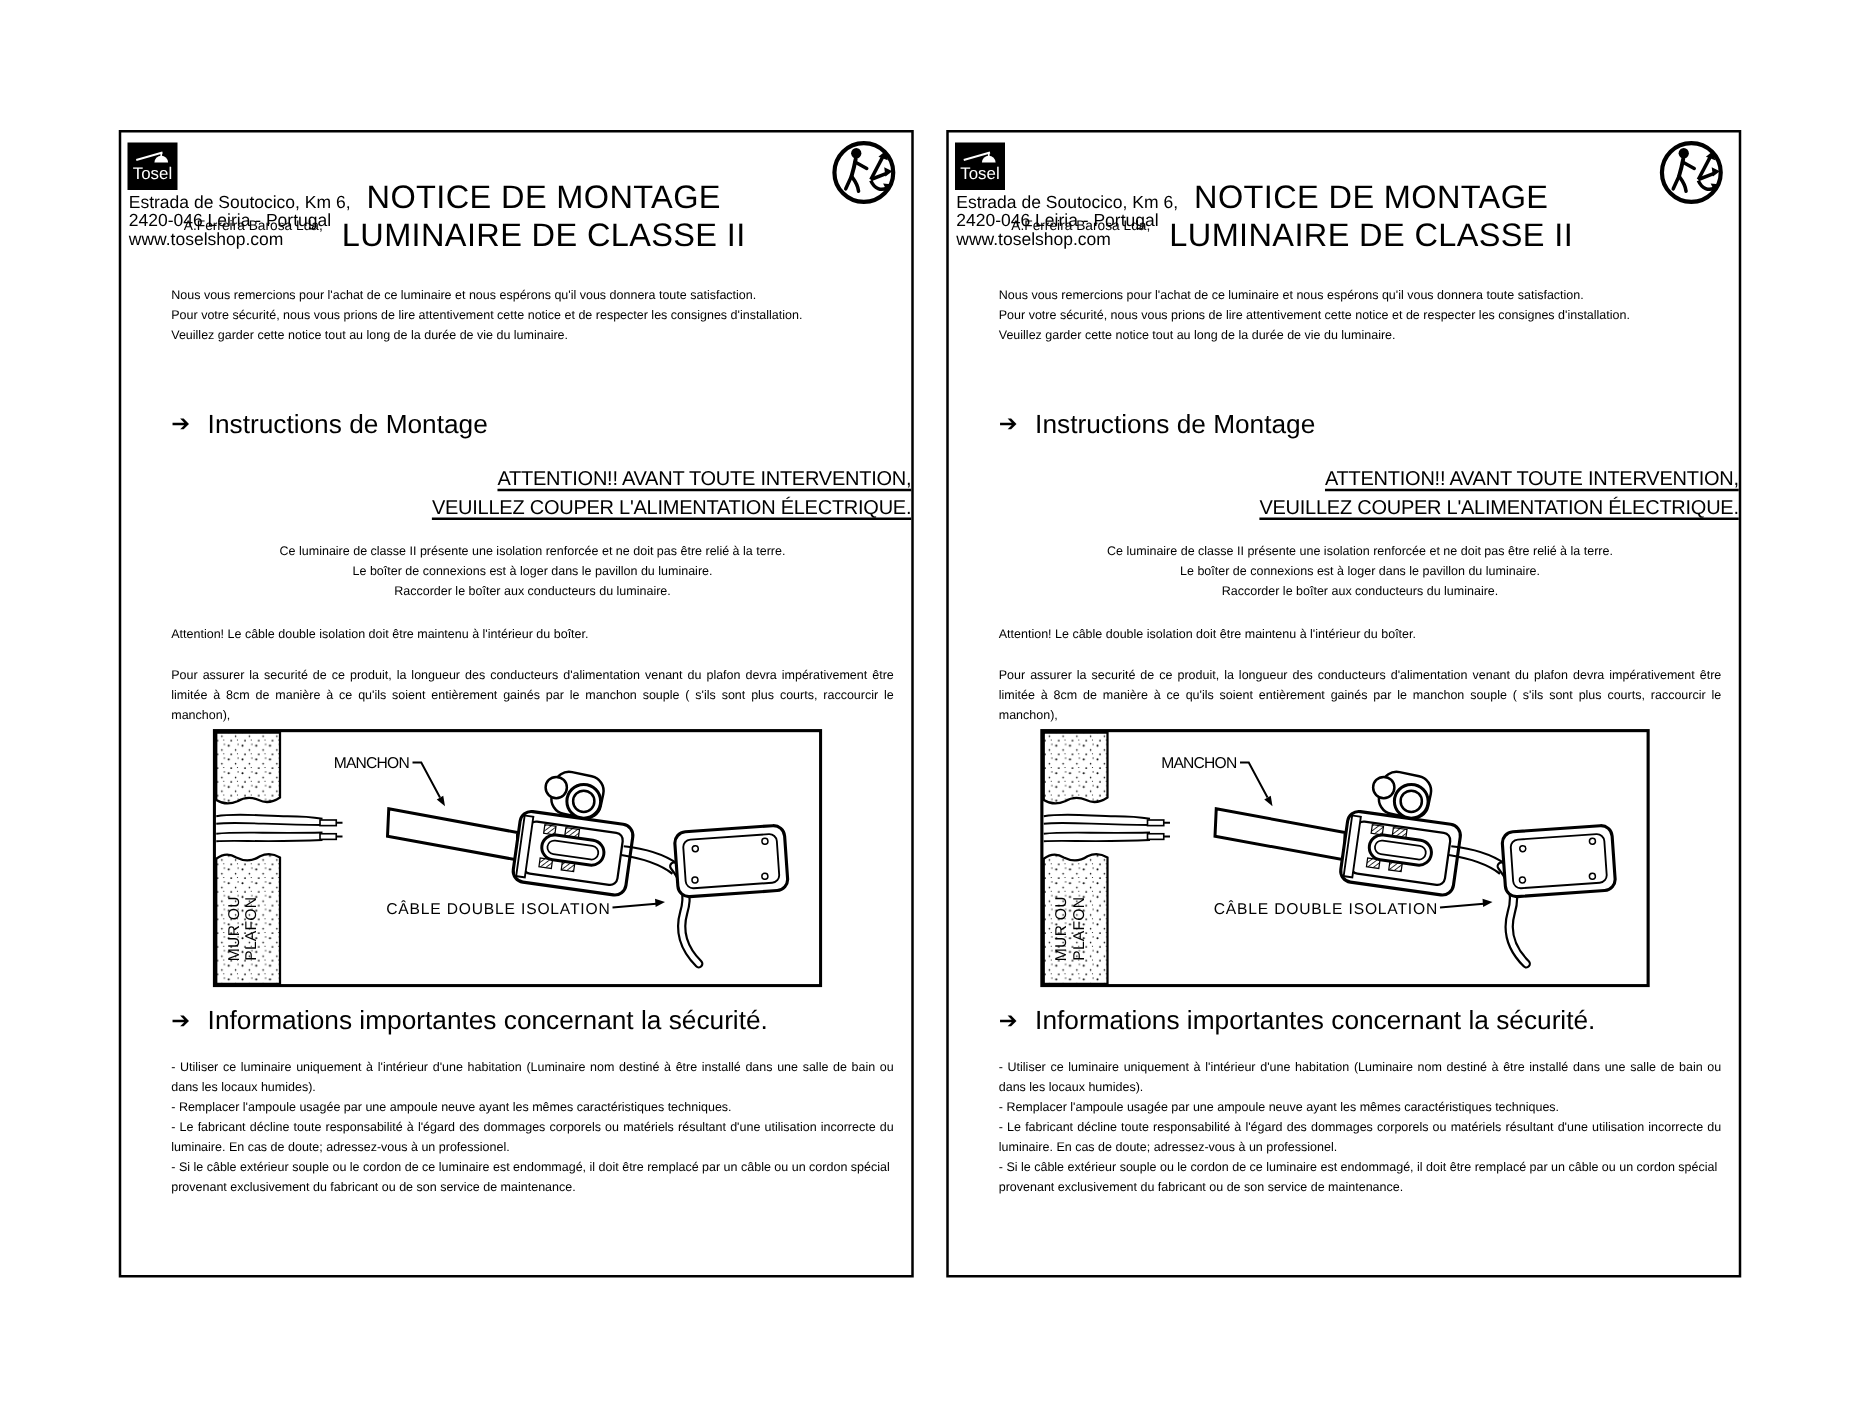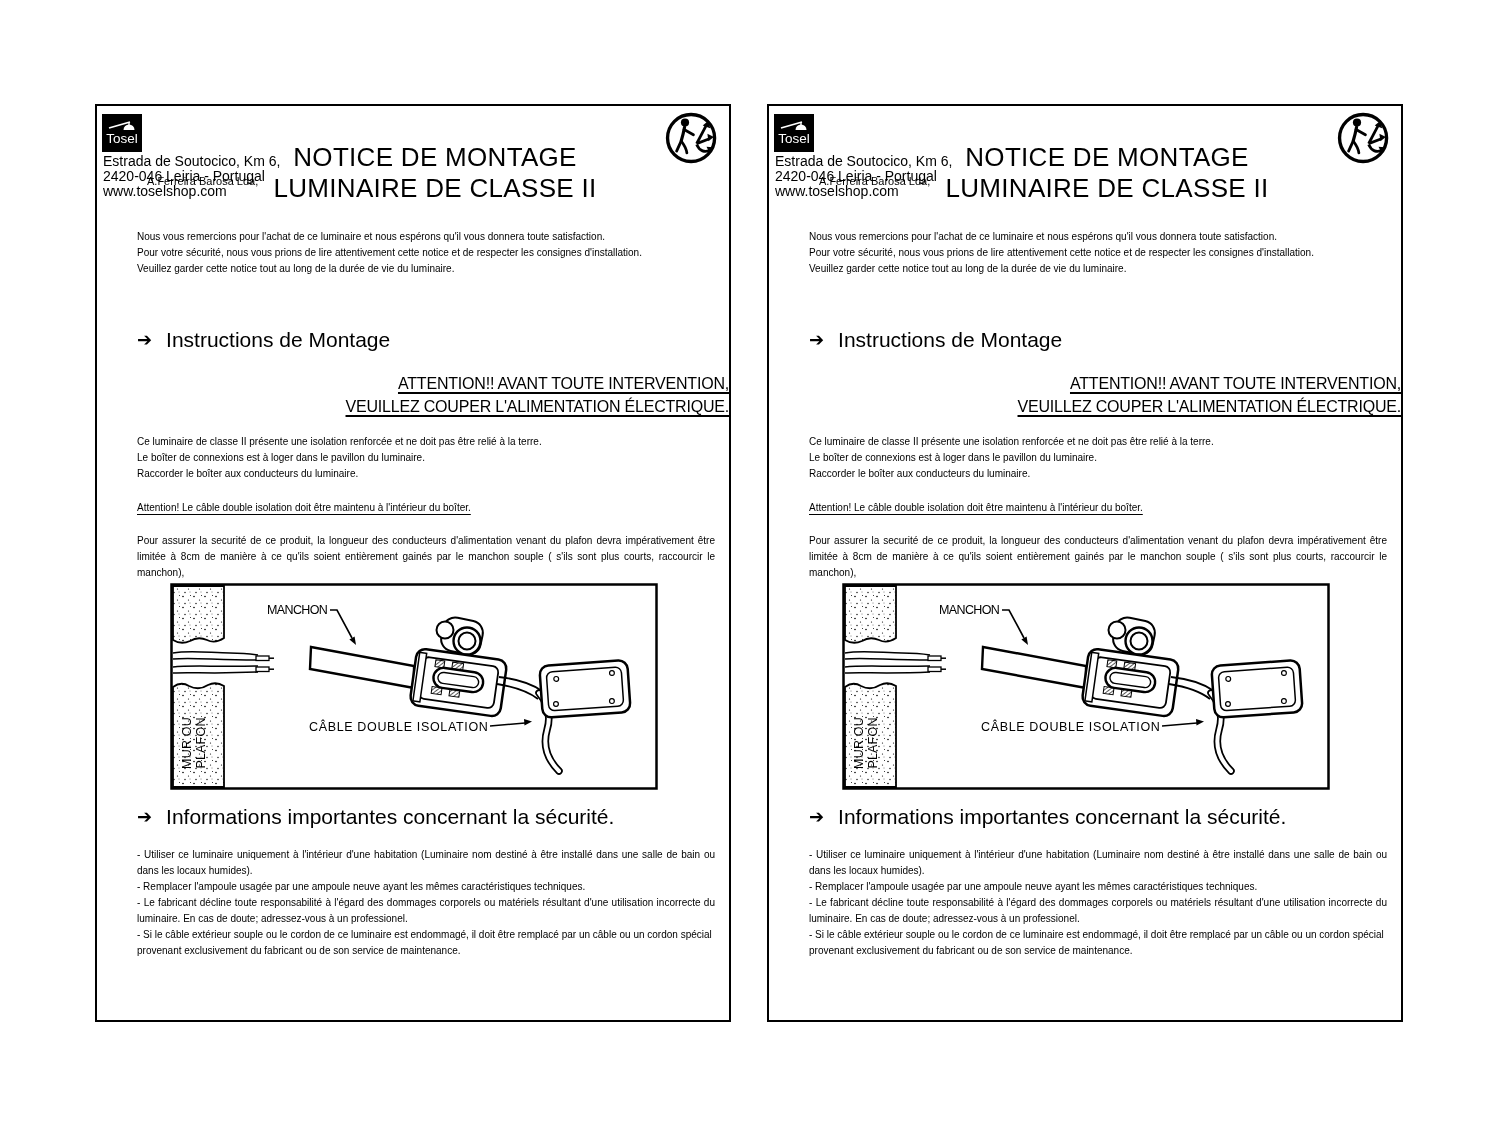--- a/index.html
+++ b/index.html
@@ -1,28 +1,28 @@
 <!DOCTYPE html>
 <html><head>
 <meta charset="utf-8">
 <style>
   html,body{margin:0;padding:0;}
   body{
     width:1500px;height:1125px;background:#ffffff;color:#000;
     font-family:"Liberation Sans","DejaVu Sans",sans-serif;
     position:relative;overflow:hidden;
   }
-  .pages{position:absolute;top:104px;left:95px;display:flex;gap:36px;}
+  .pages{position:absolute;top:104px;left:95px;display:flex;gap:26px;}
   .page{
     position:relative;width:636px;height:918px;box-sizing:border-box;
     border:2px solid #000;background:#fff;
   }
   .abs{position:absolute;}
   .txt{left:40px;right:14px;font-size:10px;line-height:16px;}
-  .txt p{margin:0;}
+  .txt p{margin:0;text-align:center;}
   .just{text-align:justify;}
   .just p{text-align:justify;}
   .just p.left{text-align:left;}
 
   
   .brand-box{left:5px;top:8px;width:40px;height:38px;background:#000;}
   .brand-box svg{display:block;}
   .company-l1{left:50px;top:33px;font-size:11px;line-height:13px;margin-top:36px;}
   .company-rest{left:6px;top:48px;font-size:14px;line-height:15px;}
   .page-title{left:0;right:0;top:36px;text-align:center;font-size:26px;line-height:31px;letter-spacing:.3px;padding-left:44px;}
@@ -30,21 +30,21 @@
 
   
   .intro{top:123px;}
   .sec-head{left:40px;right:14px;display:flex;align-items:baseline;gap:14px;font-size:21px;line-height:24px;}
   .sec-head .arrow{font-size:18px;position:relative;top:-1px;}
   .sec-head.montage{top:222px;}
   .sec-head.securite{top:699px;}
   .warning{left:0;right:0;top:266px;text-align:right;font-size:16px;line-height:23px;letter-spacing:-.2px;}
   .warning div{text-decoration:underline;text-underline-offset:3px;text-decoration-thickness:1.5px;}
   .para-class2{top:328px;}
-  .attention-note{top:394px;text-decoration:underline;text-underline-offset:3px;text-decoration-thickness:1.3px;}
+  .attention-note{top:394px;text-underline-offset:3px;text-decoration-thickness:1.3px;}
   .para-longueur{top:427px;}
   .diagram{left:73px;top:477px;width:488px;height:207px;}
   .bullets{top:741px;}
 
   
   svg .ln{stroke:#000;fill:none;}
   svg .fw{fill:#fff;stroke:#000;}
   svg text.dlabel{fill:#000;font-family:"Liberation Sans","DejaVu Sans",sans-serif;font-size:12.5px;letter-spacing:.2px;}
 </style>
 </head>

